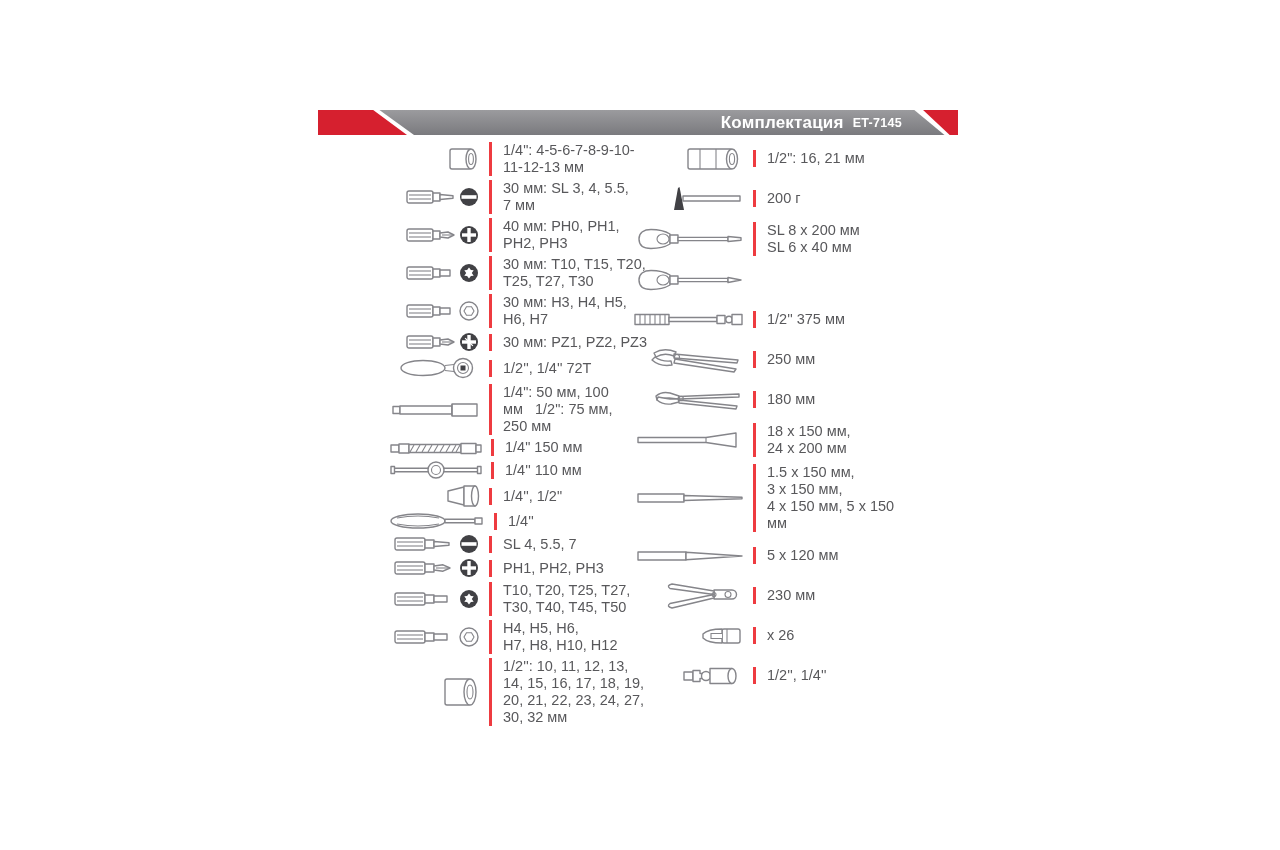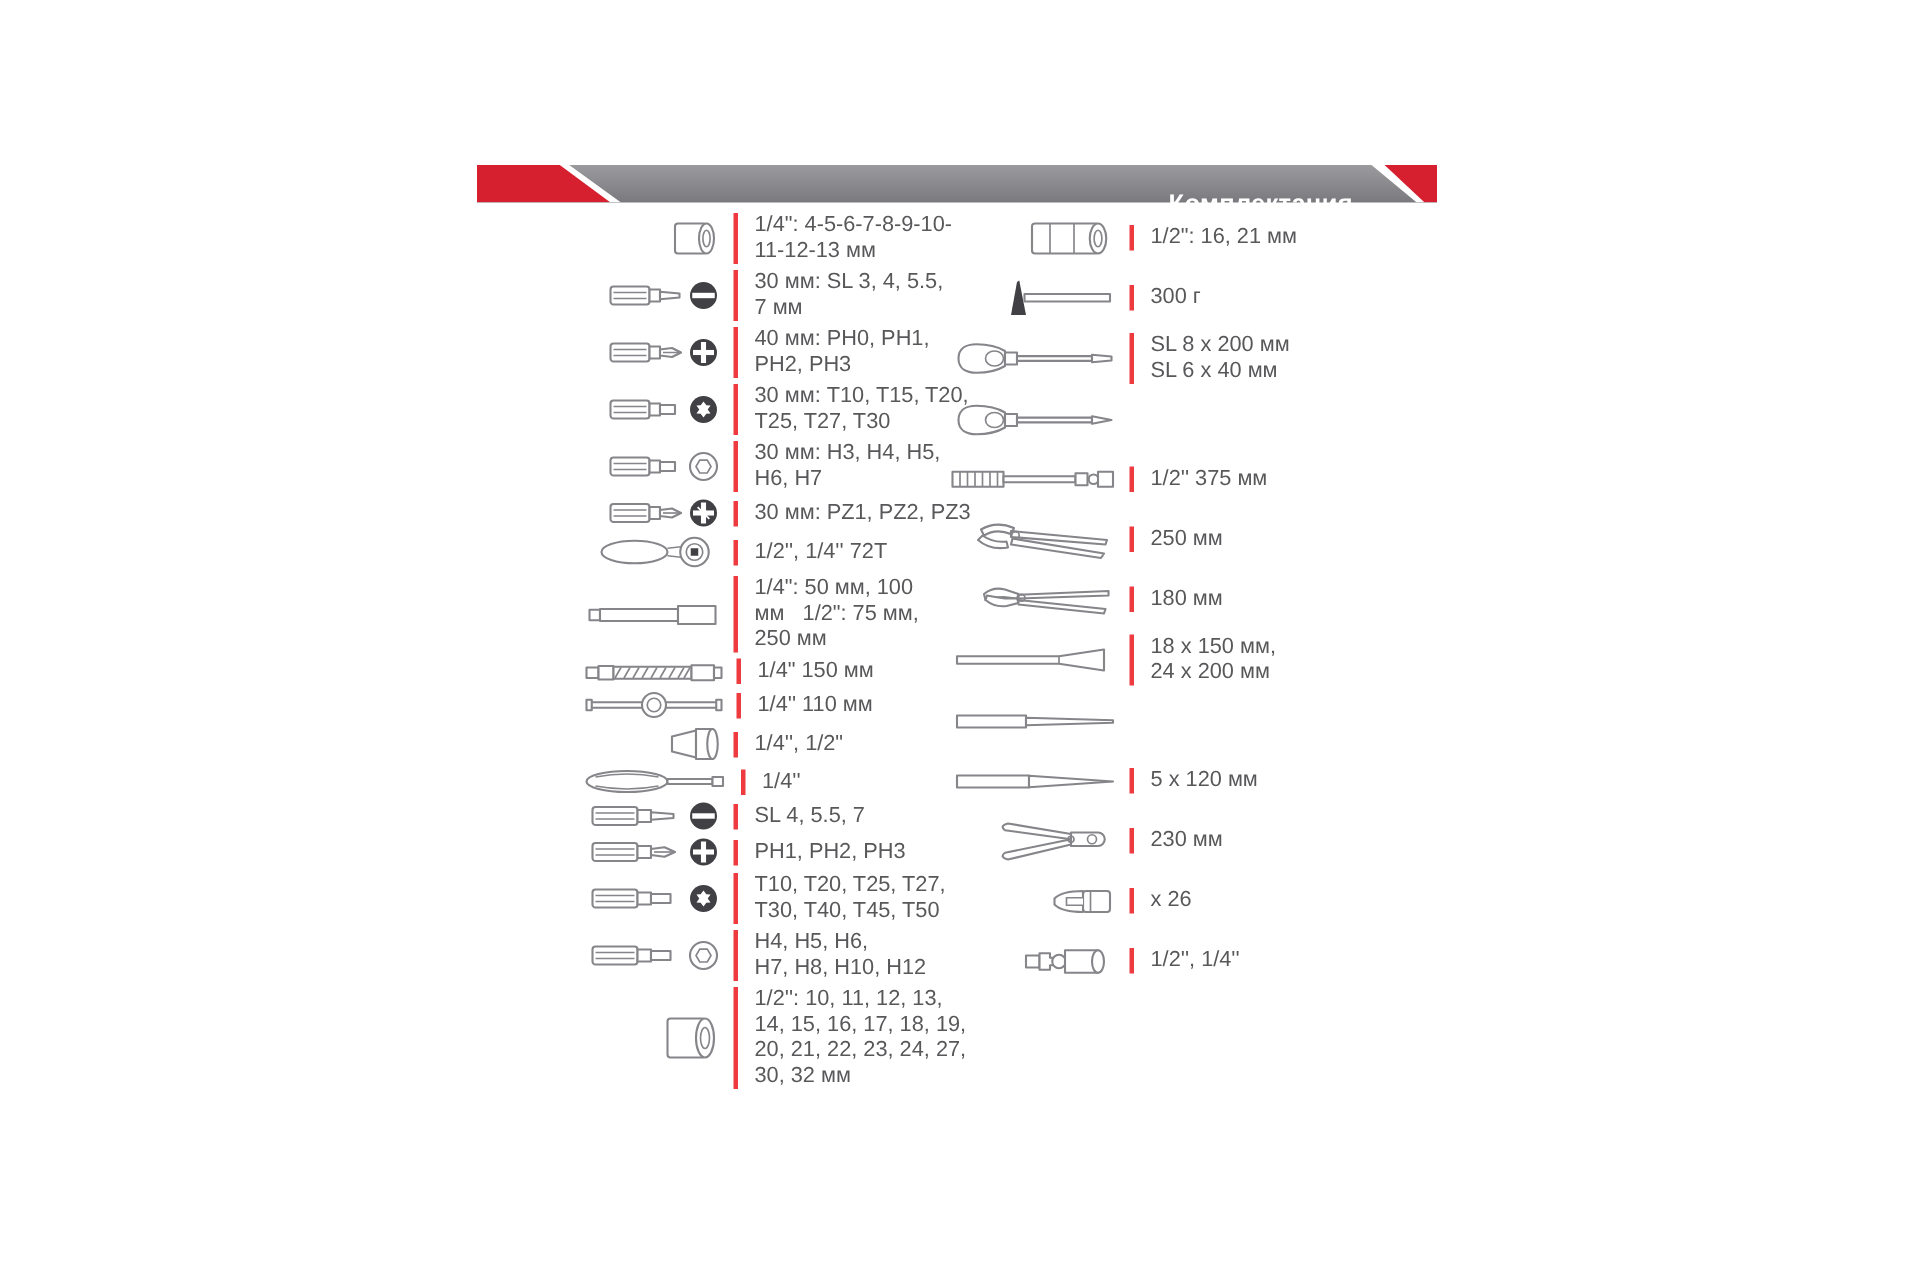--- a/index.html
+++ b/index.html
@@ -9,21 +9,21 @@
   .hdr{position:absolute;left:318px;top:110px;width:640px;height:25px;
        background:linear-gradient(#9b9b9e,#7a7a7e);}
   .hdr-left-white{position:absolute;left:0;top:0;bottom:0;width:96px;background:#fff;
        clip-path:polygon(0 0,64% 0,100% 100%,0 100%);}
   .hdr-left-red{position:absolute;left:0;top:0;bottom:0;width:89px;background:#d6202f;
        clip-path:polygon(0 0,62% 0,100% 100%,0 100%);}
   .hdr-right-white{position:absolute;right:0;top:0;bottom:0;width:52px;background:#fff;
        clip-path:polygon(16% 0,100% 0,100% 100%,74% 100%);}
   .hdr-right-red{position:absolute;right:0;top:0;bottom:0;width:46px;background:#d6202f;
        clip-path:polygon(24% 0,100% 0,100% 100%,82% 100%);}
-  .hdr-text{position:absolute;right:56px;top:16px;height:25px;display:flex;align-items:center;gap:9px;flex-direction:column;}
+  .hdr-text{position:absolute;right:56px;top:0;height:25px;display:flex;align-items:center;gap:9px;}
   .hdr-title{color:#fff;font-weight:bold;font-size:17px;letter-spacing:.2px;}
   .hdr-model{color:#fff;font-weight:bold;font-size:12.5px;letter-spacing:.3px;}
   
   .col{position:absolute;top:142px;}
   .col-l{left:390px;width:278px;}
   .col-r{left:630px;width:310px;}
   .row{display:flex;align-items:center;}
   .col-l .row{margin-bottom:4px;}
   .col-r .row{margin-bottom:7px;min-height:33px;}
   .icon{display:flex;justify-content:flex-end;align-items:center;}
@@ -325,21 +325,21 @@
       <div class="txt">1/2": 16, 21 мм</div>
     </div>
 
     <div class="row">
       <div class="icon">
         <svg width="80" height="28" viewBox="0 0 80 28">
             <path class="fd" d="M10,25 L14,3 L15.5,2 L20,25 z"></path>
             <rect class="ol" x="19" y="11" width="57" height="5"></rect>
           </svg>
       </div>
-      <div class="txt">300 г</div>
+      <div class="txt">200 г</div>
     </div>
 
     <div class="row">
       <div class="icon">
         <svg width="108" height="28" viewBox="0 0 108 28">
             <path class="ol" d="M3,14 c0,-6.5 5,-9.5 12,-9.5 c8,0 14,1.5 19,4.5 l0,10 c-5,3 -11,4.5 -19,4.5 c-7,0 -12,-3 -12,-9.5 z"></path>
             <ellipse class="ln" cx="27" cy="14" rx="6" ry="5"></ellipse>
             <rect class="ol" x="34" y="10" width="8" height="8"></rect>
             <rect class="ol" x="42" y="12.4" width="50" height="3.2"></rect>
             <path class="ol" d="M92,11.5 l13,1.2 v2.6 l-13,1.2 z"></path>
@@ -412,20 +412,24 @@
 24 x 200 мм</div>
     </div>
 
     <div class="row">
       <div class="icon">
         <svg width="108" height="14" viewBox="0 0 108 14">
             <rect class="ol" x="2" y="3" width="46" height="8"></rect>
             <path class="ol" d="M48,4.5 l58,1.7 v1.6 l-58,1.7 z"></path>
           </svg>
       </div>
+      <div class="txt">1.5 x 150 мм,
+3 x 150 мм,
+4 x 150 мм, 5 x 150
+мм</div>
     </div>
 
     <div class="row">
       <div class="icon">
         <svg width="108" height="14" viewBox="0 0 108 14">
             <rect class="ol" x="2" y="3" width="48" height="8"></rect>
             <path class="ol" d="M50,3.2 l56,3.8 -56,3.8 z"></path>
           </svg>
       </div>
       <div class="txt">5 x 120 мм</div>

